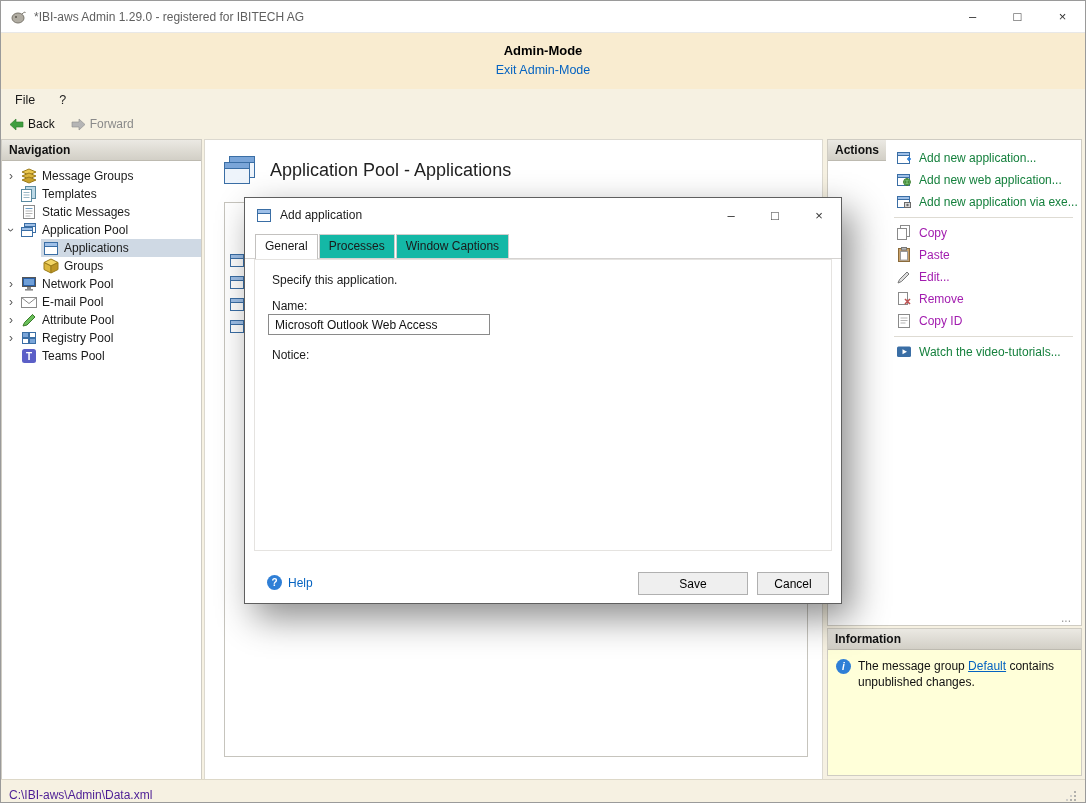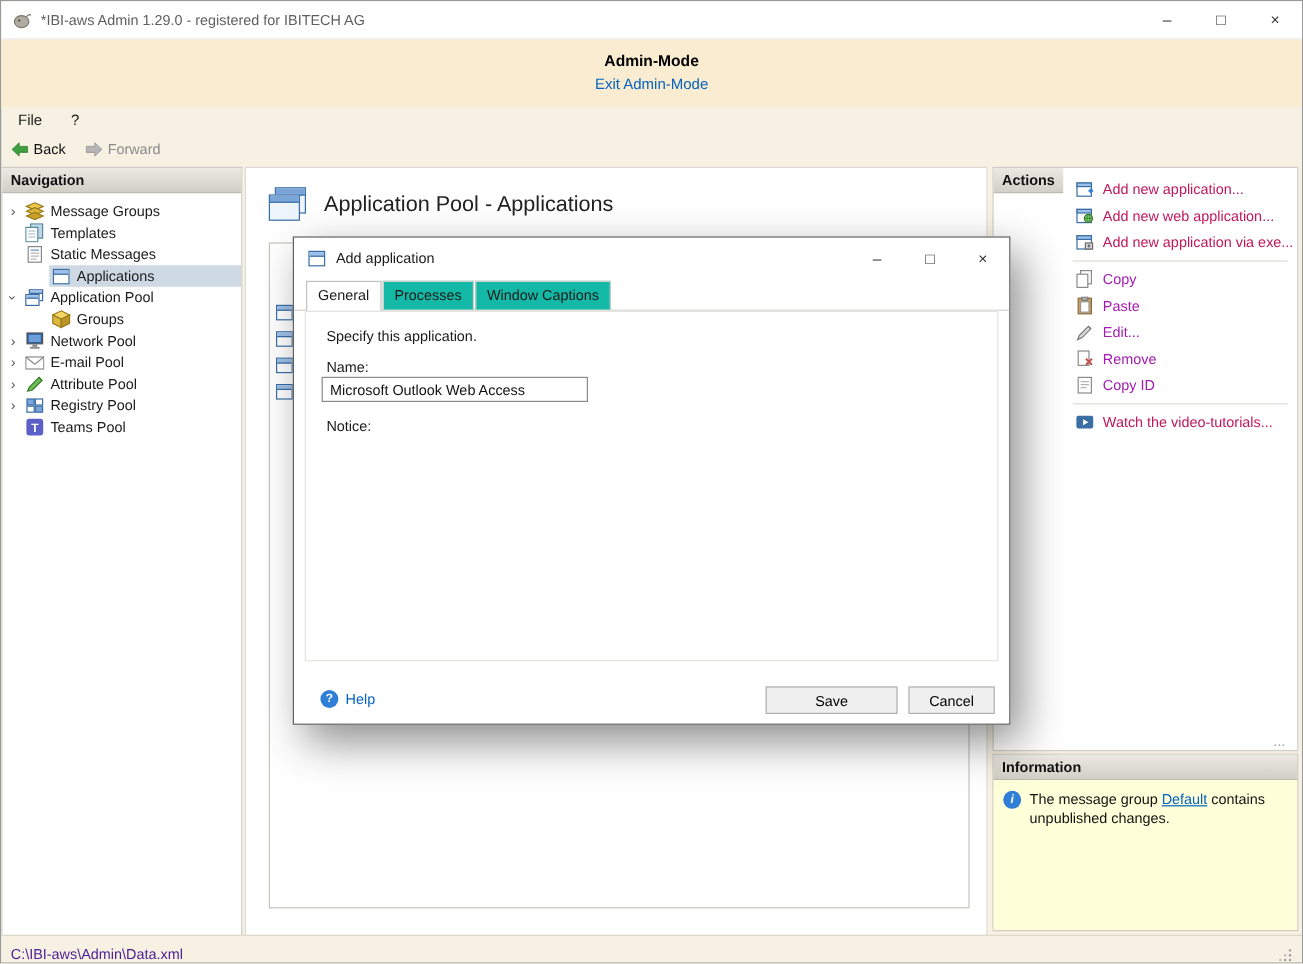--- a/index.html
+++ b/index.html
@@ -65,21 +65,21 @@
   .main-title { font-size:18px; color:#222; }
   .listbox { position:absolute; left:19px; top:62px; right:14px; bottom:23px; border:1px solid #c6c4bd; background:#fff; }
   .list-row { position:absolute; left:5px; display:flex; align-items:center; height:18px; }
 
   
   .actions-panel { position:absolute; left:826px; top:138px; width:255px; height:487px; background:#fff; border:1px solid #cfccc3; display:flex; }
   .actions-body { flex:1; position:relative; padding-top:7px; }
   .action-row { display:flex; align-items:center; gap:7px; height:22px; padding-left:10px; cursor:default; }
   .action-row .aicon { width:16px; height:16px; flex:none; display:flex; align-items:center; justify-content:center; }
   .action-row .aicon svg { display:block; }
-  .action-row.link .alabel { color:#be185d; }
+  .action-row.link .alabel { color:#15803d; }
   .action-row.cmd .alabel { color:#a21caf; }
   .action-sep { border-top:1px solid #dedbd3; margin:4px 8px; }
   .overflow-dots { position:absolute; right:10px; bottom:0; color:#9a9a9a; font-size:12px; }
 
   
   .info-panel { position:absolute; left:826px; top:627px; width:255px; height:148px; border:1px solid #cfccc3; display:flex; flex-direction:column; }
   .info-body { flex:1; background:#ffffd9; padding:9px 8px; display:flex; gap:7px; align-items:flex-start; }
   .info-icon { width:15px; height:15px; border-radius:50%; background:#2f7fd6; color:#fff; font-size:10px; font-weight:bold; display:flex; align-items:center; justify-content:center; flex:none; font-style:italic; }
   .info-text { font-size:12px; line-height:1.3; color:#111; }
   .info-link { color:#0563c1; text-decoration:underline; cursor:pointer; }
@@ -204,40 +204,40 @@
                 <line x1="4.5" y1="4.5" x2="11.5" y2="4.5" stroke="#6a9ac0"></line>
                 <line x1="4.5" y1="7" x2="11.5" y2="7" stroke="#b5b5b5"></line>
                 <line x1="4.5" y1="9.5" x2="11.5" y2="9.5" stroke="#b5b5b5"></line>
                 <line x1="4.5" y1="12" x2="9.5" y2="12" stroke="#b5b5b5"></line>
               </svg>
             </span>
           <span class="tlabel">Static Messages</span>
         </div>
       </div>
 
-      <div class="tree-row lvl1 selected">
-        <span class="chev"></span>
-        <div class="row-main">
-          <span class="ticon">
-              <span class="win-icon"></span>
-            </span>
-          <span class="tlabel">Applications</span>
-        </div>
-      </div>
-
       <div class="tree-row">
         <span class="chev expanded"></span>
         <div class="row-main">
           <span class="ticon">
               <span class="stack2">
                 <span class="win-icon-sm w1"></span>
                 <span class="win-icon-sm w2"></span>
               </span>
             </span>
           <span class="tlabel">Application Pool</span>
+        </div>
+      </div>
+
+      <div class="tree-row lvl1 selected">
+        <span class="chev"></span>
+        <div class="row-main">
+          <span class="ticon">
+              <span class="win-icon"></span>
+            </span>
+          <span class="tlabel">Applications</span>
         </div>
       </div>
 
       <div class="tree-row lvl1">
         <span class="chev"></span>
         <div class="row-main">
           <span class="ticon">
               <svg width="16" height="16" viewBox="0 0 16 16">
                 <path d="M8 1 L15 4.5 8 8 1 4.5 Z" fill="#f2d565" stroke="#9a7b1a"></path>
                 <path d="M1 4.5 L8 8 8 15 1 11.5 Z" fill="#dcb83e" stroke="#9a7b1a"></path>

